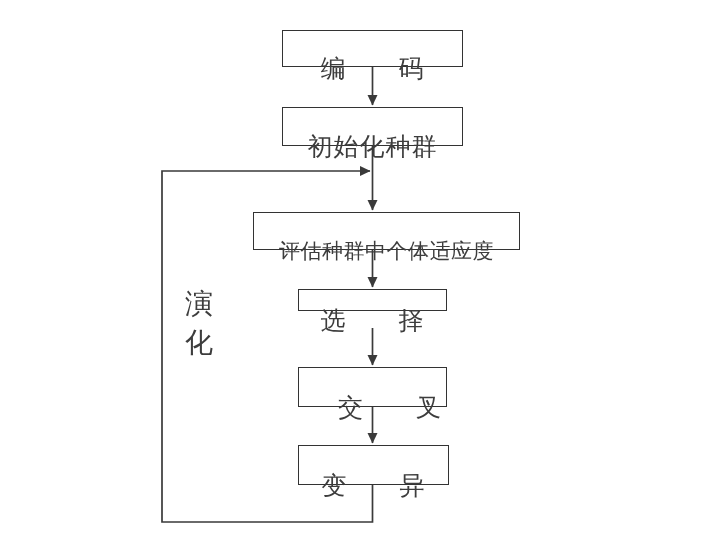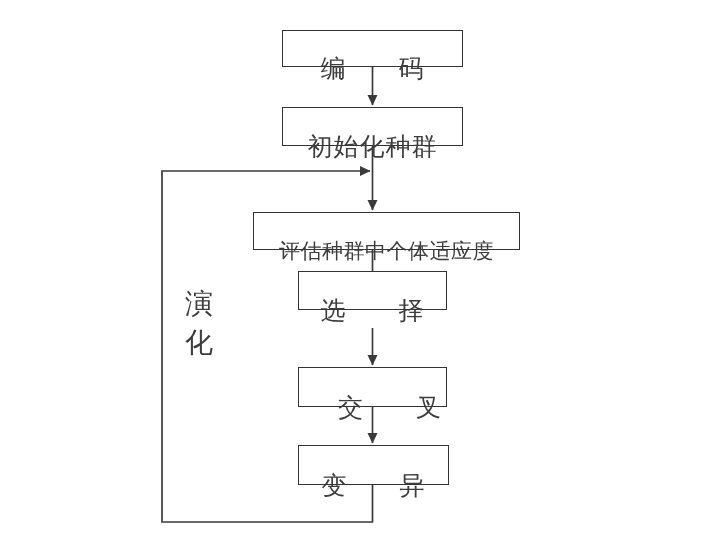--- a/index.html
+++ b/index.html
@@ -57,21 +57,21 @@
     flex-direction: column;
     gap: 11px;
     color: var(--color-text);
     font-size: 28px;
     line-height: 1;
   }
   
   .node--encode   { left: 282px; top: 30px;  width: 181px; height: 37px; }
   .node--init     { left: 282px; top: 107px; width: 181px; height: 39px; }
   .node--evaluate { left: 253px; top: 212px; width: 267px; height: 38px; }
-  .node--select   { left: 298px; top: 271px; width: 149px; height: 39px; }
+  .node--select   { left: 298px; top: 289px; width: 149px; height: 22px; }
   .node--cross    { left: 298px; top: 367px; width: 149px; height: 40px; padding-left: 35px; }
   .node--mutate   { left: 298px; top: 445px; width: 151px; height: 40px; }
 </style>
 </head>
 <body>
 
 <div class="canvas">
 
   <svg class="connectors" width="708" height="548" viewBox="0 0 708 548" aria-hidden="true">
     <defs>

